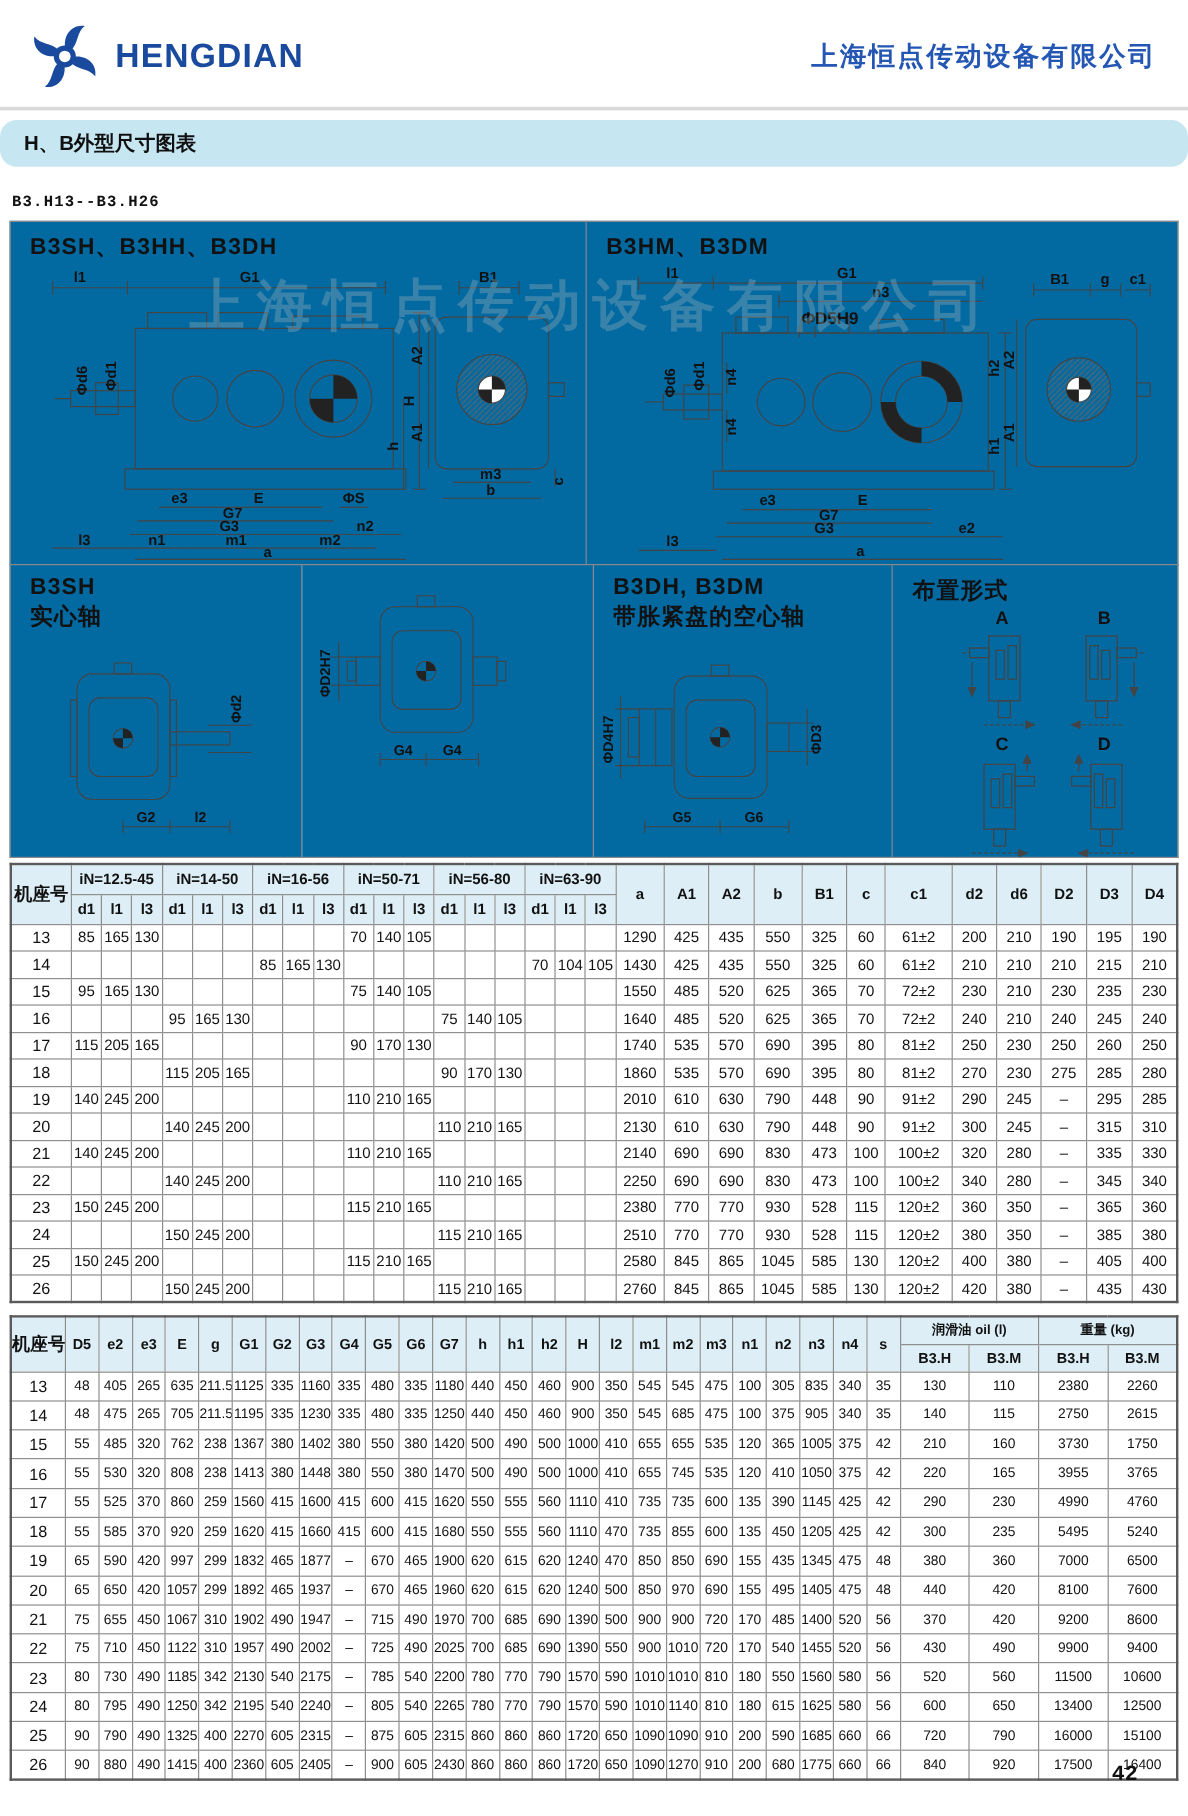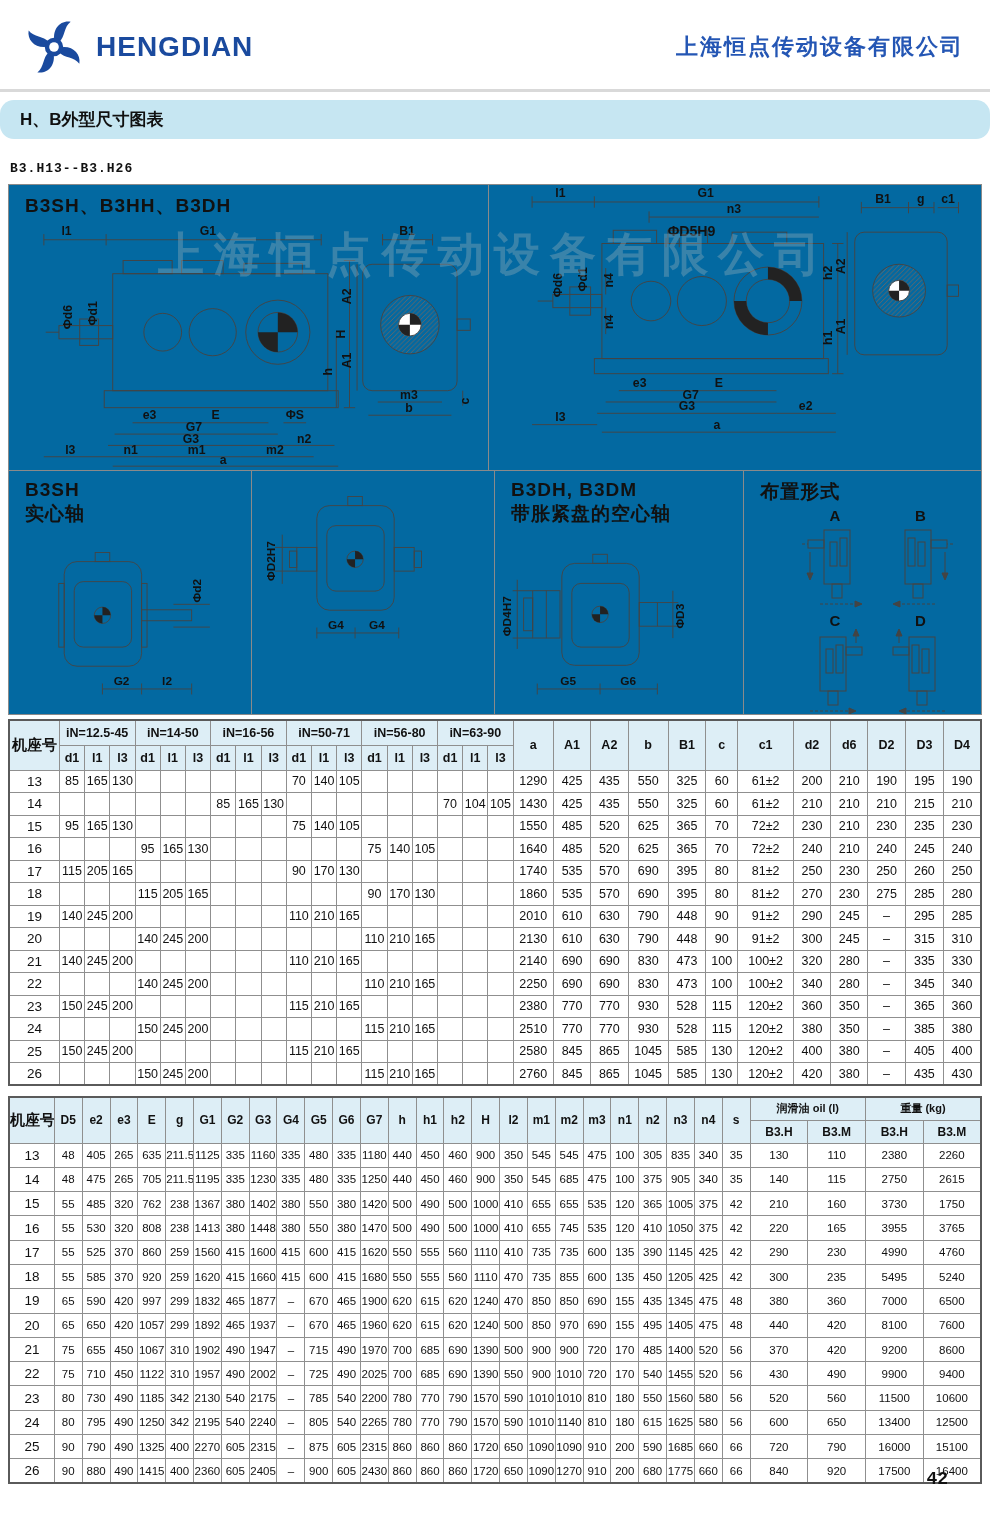--- a/index.html
+++ b/index.html
@@ -177,20 +177,21 @@
           <text x="52" y="249" text-anchor="middle">l3</text>
           <text x="116" y="249" text-anchor="middle">n1</text>
           <text x="186" y="249" text-anchor="middle">m1</text>
           <text x="269" y="249" text-anchor="middle">m2</text>
           <text x="214" y="260" text-anchor="middle">a</text>
         </g>
       </svg>
     </div>
 
     <div class="dbox">
+      <div class="dbox-title">B3HM、B3DM</div>
       <svg viewBox="0 0 482 265" width="100%" height="250">
         <defs>
             <pattern id="hx2" width="5" height="5" patternUnits="userSpaceOnUse">
               <path d="M0 5 L5 0" stroke="#666" stroke-width="1"></path>
             </pattern>
           </defs>
         <g stroke="#444" fill="none" stroke-width="1">
           <line x1="26" y1="18" x2="92" y2="18"></line>
             <line x1="26" y1="12" x2="26" y2="24"></line>
             <line x1="92" y1="12" x2="92" y2="24"></line>

